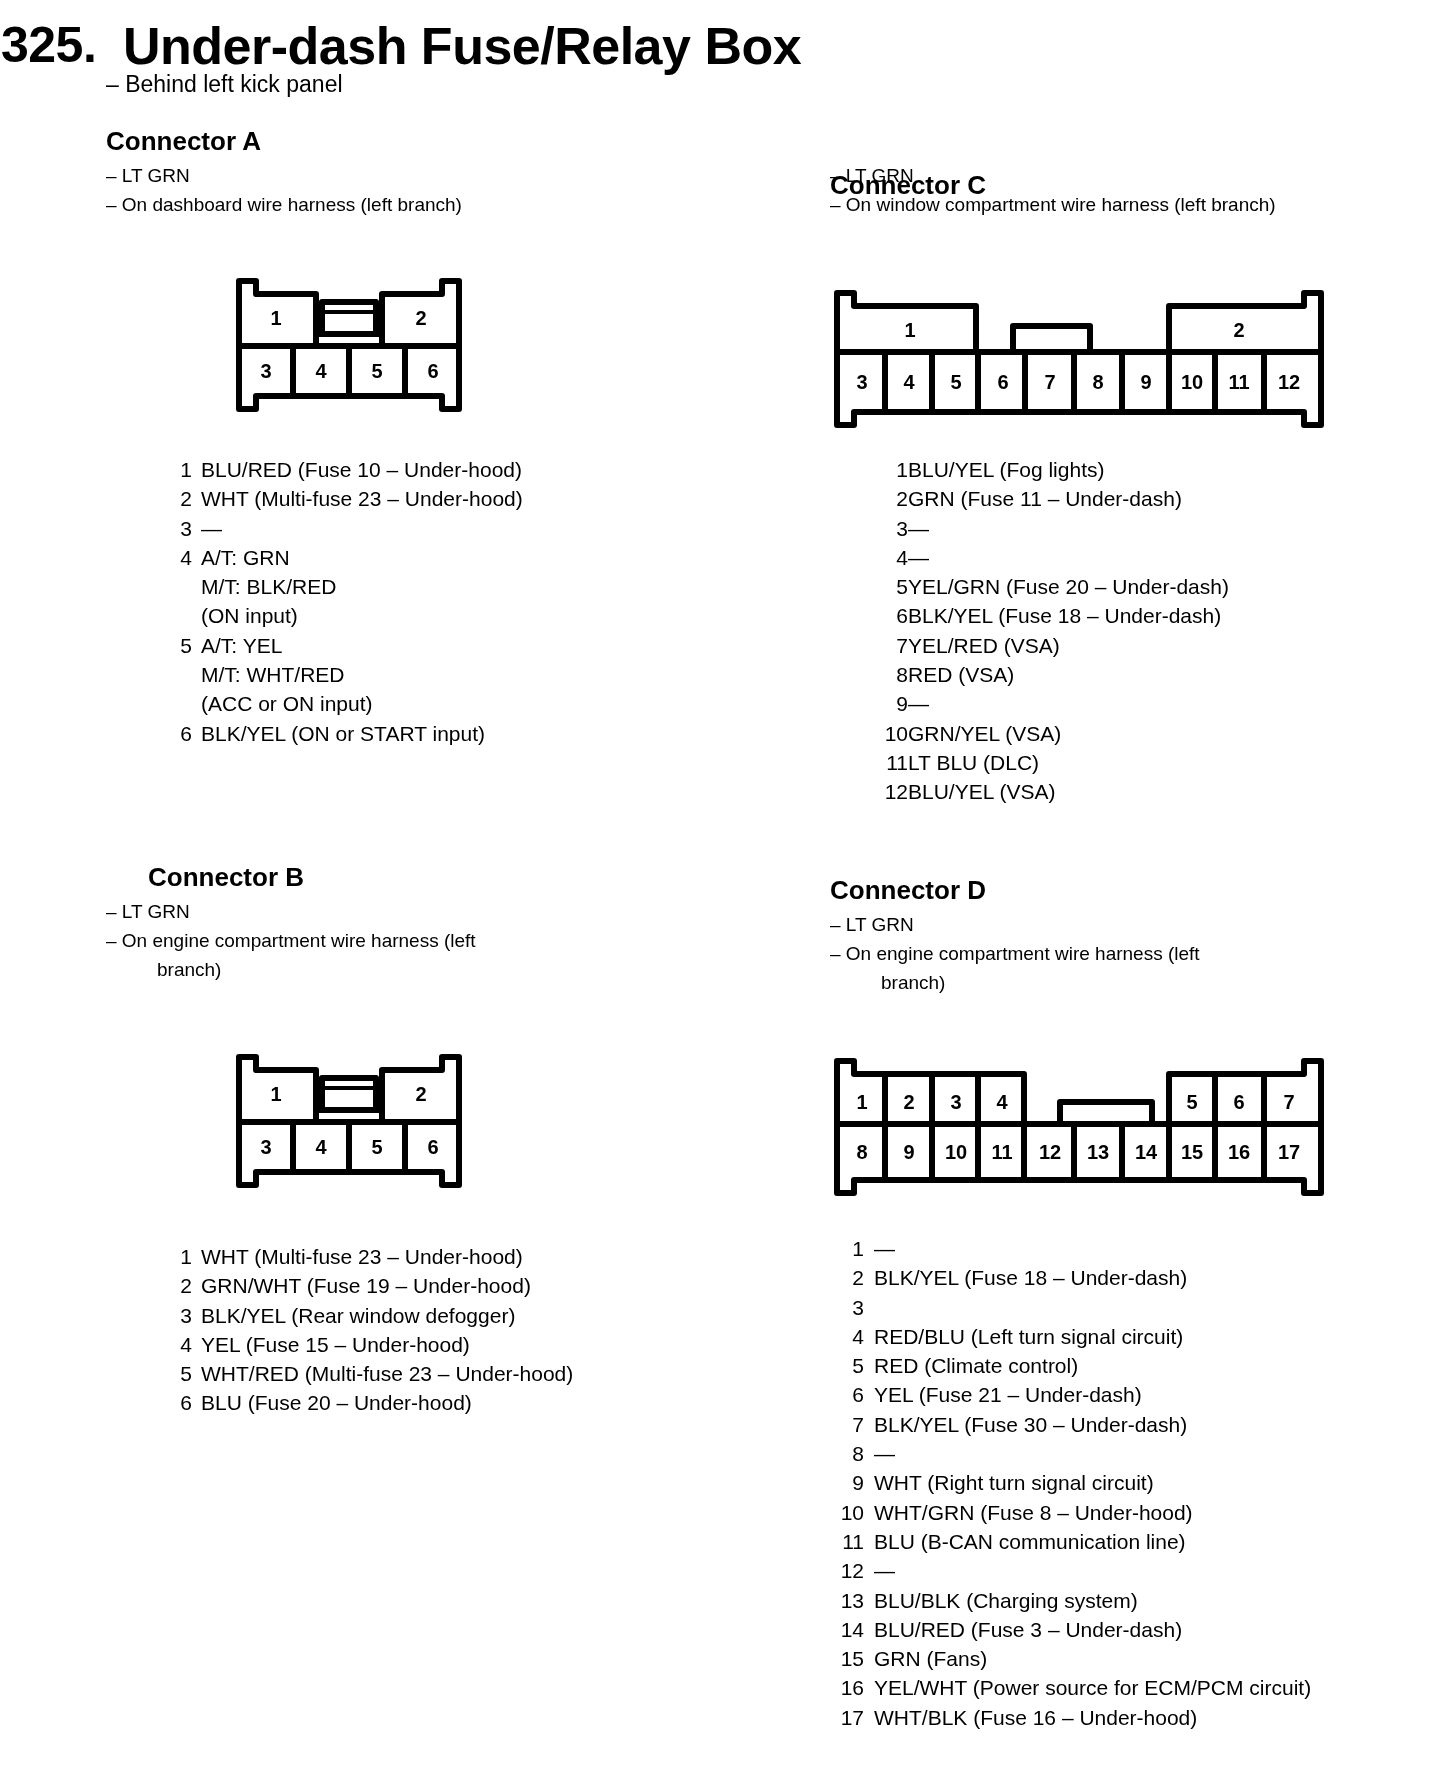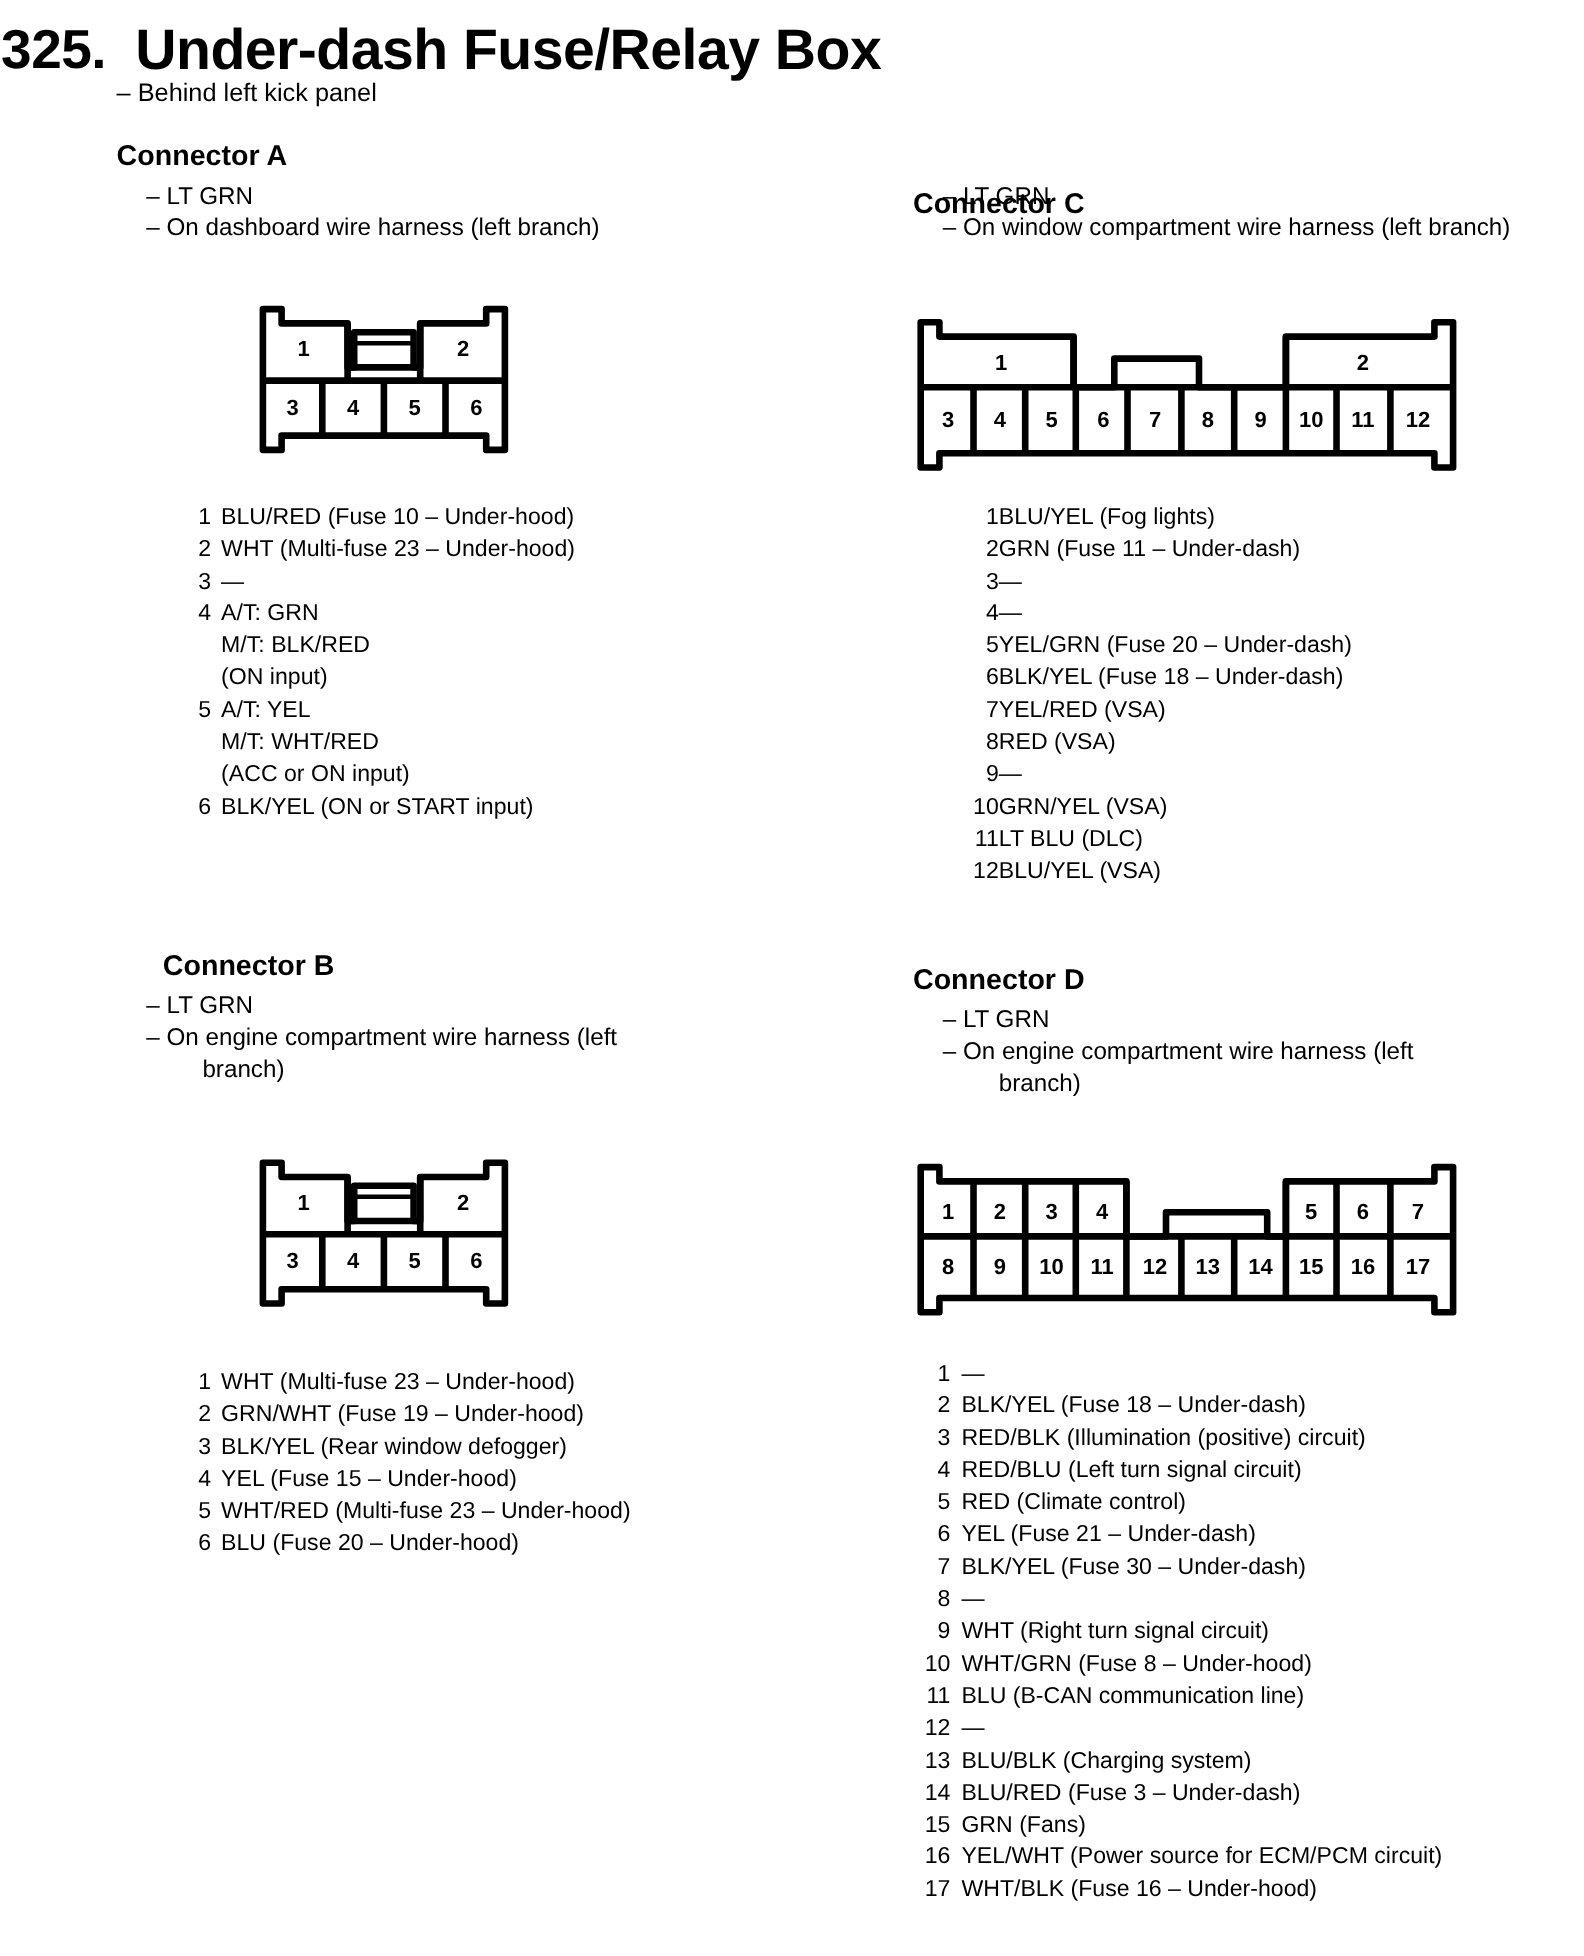--- a/index.html
+++ b/index.html
@@ -3,21 +3,21 @@
 <meta charset="utf-8">
 <style>
   html, body { margin: 0; padding: 0; background: #ffffff; }
   body { width: 1440px; height: 1778px; position: relative; overflow: hidden;
          font-family: "Liberation Sans", sans-serif; color: #000; }
   .abs { position: absolute; white-space: nowrap; }
   .title-num { left: 1px; top: 16px; font-size: 50px; font-weight: bold; letter-spacing: -0.5px; }
   .title-text { left: 123px; top: 16px; font-size: 52px; font-weight: bold; letter-spacing: -0.5px; }
   .location { left: 106px; top: 71px; font-size: 23px; }
   .conn-heading { font-size: 26px; font-weight: bold; }
-  .conn-line { font-size: 22px; margin-left: 27px; }
+  .conn-line { font-size: 19px; }
   .pins { position: absolute; font-size: 21px; line-height: 29.3px; }
   .pin-row { display: flex; }
   .pin-num { text-align: right; flex: none; }
   .pin-desc { white-space: pre; }
   .pins.a .pin-num, .pins.b .pin-num { width: 14px; }
   .pins.a .pin-desc, .pins.b .pin-desc { margin-left: 9px; }
   .pins.c .pin-num { width: 28px; }
   .pins.c .pin-desc { margin-left: 0; }
   .pins.d .pin-num { width: 28px; }
   .pins.d .pin-desc { margin-left: 10px; }
@@ -290,21 +290,20 @@
     <div class="pin-row">
       <span class="pin-num">1</span>
       <span class="pin-desc">—</span>
     </div>
     <div class="pin-row">
       <span class="pin-num">2</span>
       <span class="pin-desc">BLK/YEL (Fuse 18 – Under-dash)</span>
     </div>
     <div class="pin-row">
       <span class="pin-num">3</span>
-      <span class="pin-desc">RED/BLK (Illumination (positive) circuit)</span>
     </div>
     <div class="pin-row">
       <span class="pin-num">4</span>
       <span class="pin-desc">RED/BLU (Left turn signal circuit)</span>
     </div>
     <div class="pin-row">
       <span class="pin-num">5</span>
       <span class="pin-desc">RED (Climate control)</span>
     </div>
     <div class="pin-row">

